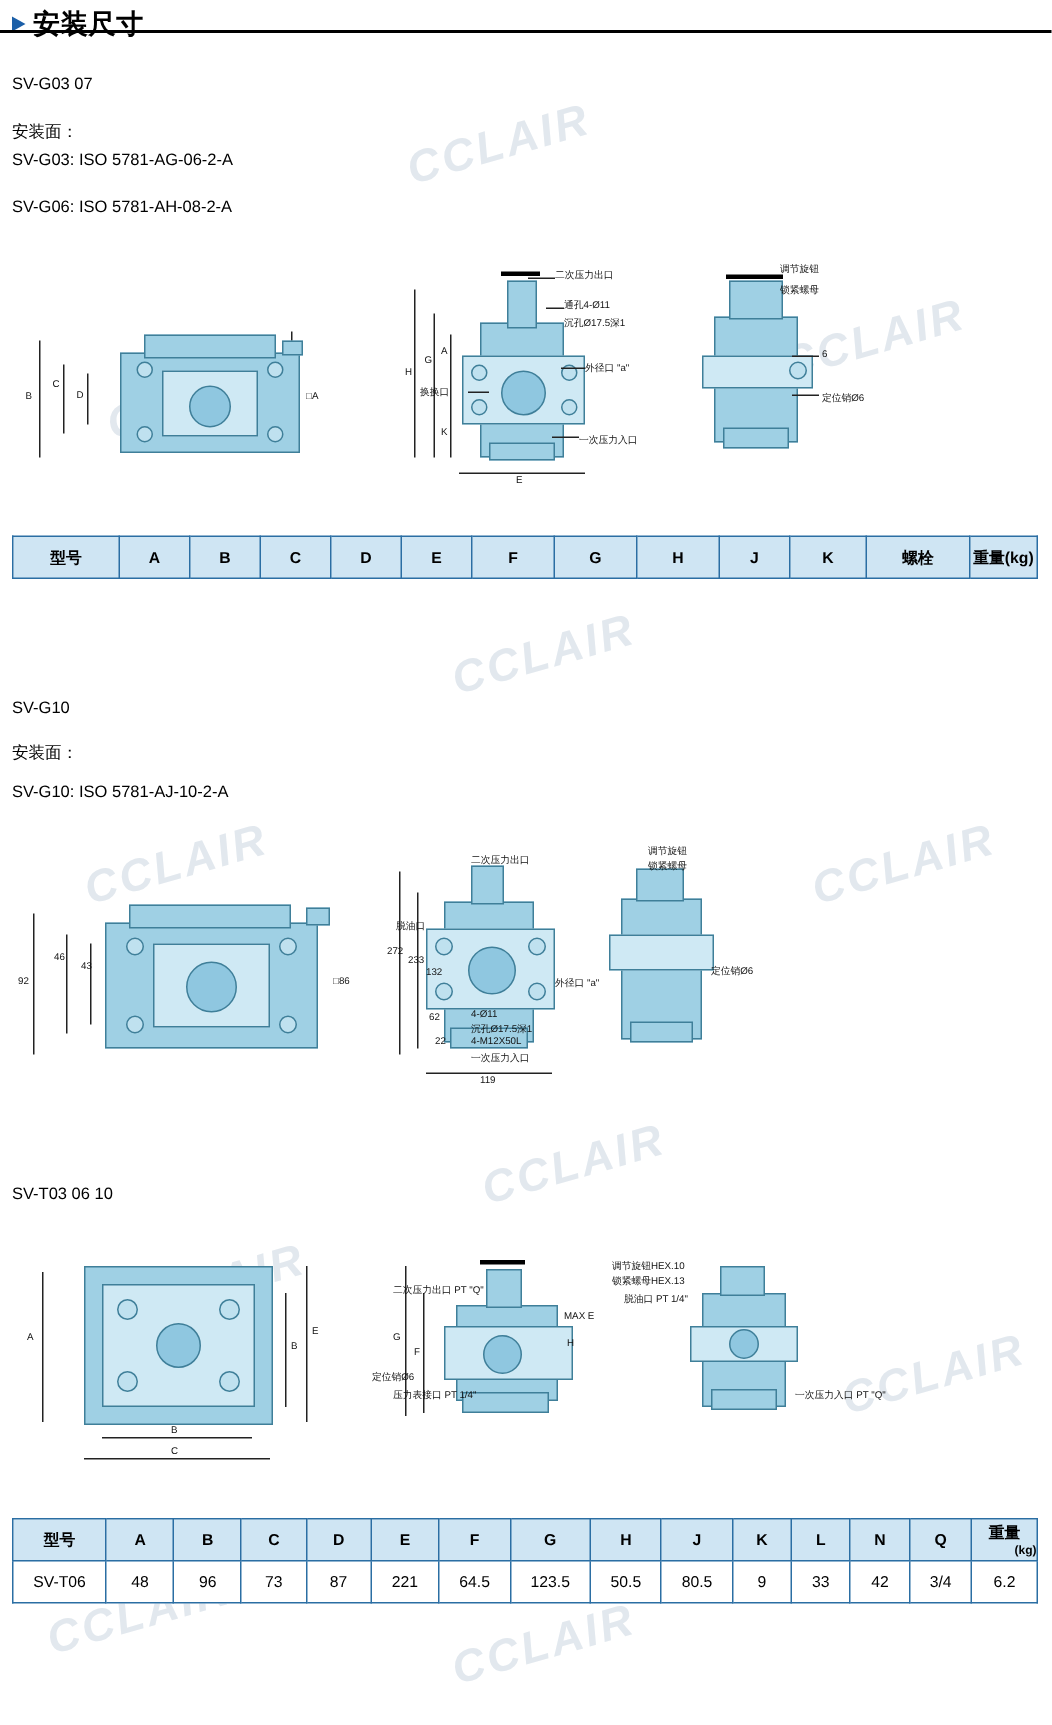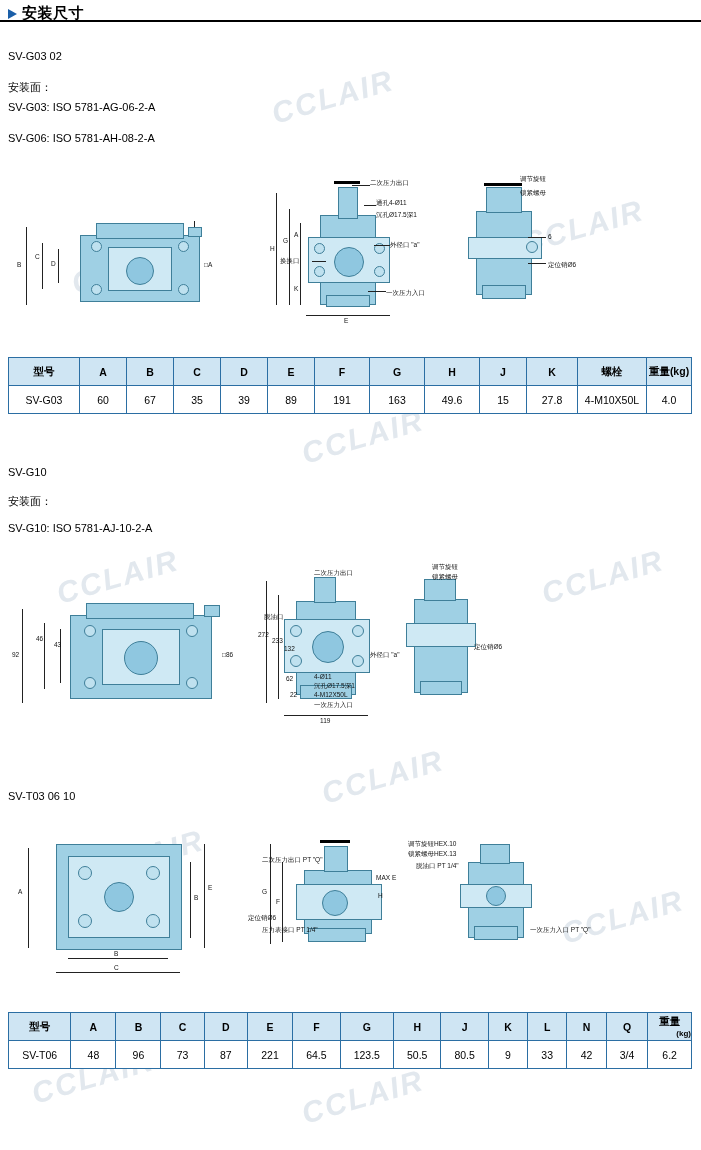--- a/index.html
+++ b/index.html
@@ -6,21 +6,21 @@
   body{
     width:701px;height:1150px;background:#ffffff;
     font-family:"Liberation Sans","DejaVu Sans",sans-serif;
     color:#000;position:relative;overflow:hidden;
   }
   .page{position:relative;width:701px;height:1150px;}
 
   
   .heading{position:absolute;left:8px;top:4px;display:flex;align-items:center;gap:5px;}
   .heading .tri{width:0;height:0;border-left:9px solid #1b5fa8;border-top:5px solid transparent;border-bottom:5px solid transparent;}
-  .heading .txt{font-size:15px;font-weight:bold;letter-spacing:.5px;}
+  .heading .txt{font-size:18px;font-weight:bold;letter-spacing:.5px;}
   .hdr-rule{position:absolute;left:0;top:20px;width:701px;height:2px;background:#000;}
 
   .lbl{position:absolute;font-size:11px;white-space:nowrap;}
 
   
   .wm{position:absolute;font-size:30px;font-weight:bold;font-style:italic;
       color:#e2e8ee;letter-spacing:2px;transform:rotate(-16deg);
       user-select:none;pointer-events:none;}
 
   
@@ -59,21 +59,21 @@
   <div class="wm" style="left:560px;top:900px;">CCLAIR</div>
   <div class="wm" style="left:300px;top:1080px;">CCLAIR</div>
   <div class="wm" style="left:30px;top:1060px;">CCLAIR</div>
 
   <div class="heading">
     <span class="tri"></span>
     <span class="txt">安装尺寸</span>
   </div>
   <div class="hdr-rule"></div>
 
-  <div class="lbl" style="left:8px;top:50px;">SV-G03 02</div>
+  <div class="lbl" style="left:8px;top:50px;">SV-G03 07</div>
   <div class="lbl" style="left:8px;top:80px;">安装面：</div>
   <div class="lbl" style="left:8px;top:101px;">SV-G03: ISO 5781-AG-06-2-A</div>
   <div class="lbl" style="left:8px;top:132px;">SV-G06: ISO 5781-AH-08-2-A</div>
 
   <div class="drawing" style="left:8px;top:165px;width:690px;height:165px;">
 
     <div class="dw" style="left:72px;top:70px;width:118px;height:65px;"></div>
     <div class="dw" style="left:88px;top:58px;width:86px;height:14px;"></div>
     <div class="dw" style="left:100px;top:82px;width:62px;height:42px;background:#cfe9f4;"></div>
     <div class="circ" style="left:118px;top:92px;width:26px;height:26px;background:#8fc7e0;"></div>
@@ -151,35 +151,20 @@
         <th style="width:54px">F</th>
         <th style="width:54px">G</th>
         <th style="width:54px">H</th>
         <th style="width:46px">J</th>
         <th style="width:50px">K</th>
         <th style="width:68px">螺栓</th>
         <th>重量(kg)</th>
       </tr>
     </thead>
     <tbody>
-      <tr>
-        <td class="model">SV-G03</td>
-        <td>60</td>
-        <td>67</td>
-        <td>35</td>
-        <td>39</td>
-        <td>89</td>
-        <td>191</td>
-        <td>163</td>
-        <td>49.6</td>
-        <td>15</td>
-        <td>27.8</td>
-        <td>4-M10X50L</td>
-        <td>4.0</td>
-      </tr>
     </tbody>
   </table>
 
   <div class="lbl" style="left:8px;top:466px;">SV-G10</div>
   <div class="lbl" style="left:8px;top:494px;">安装面：</div>
   <div class="lbl" style="left:8px;top:522px;">SV-G10: ISO 5781-AJ-10-2-A</div>
 
   <div class="drawing" style="left:8px;top:555px;width:690px;height:190px;">
 
     <div class="dw" style="left:62px;top:60px;width:140px;height:82px;"></div>

